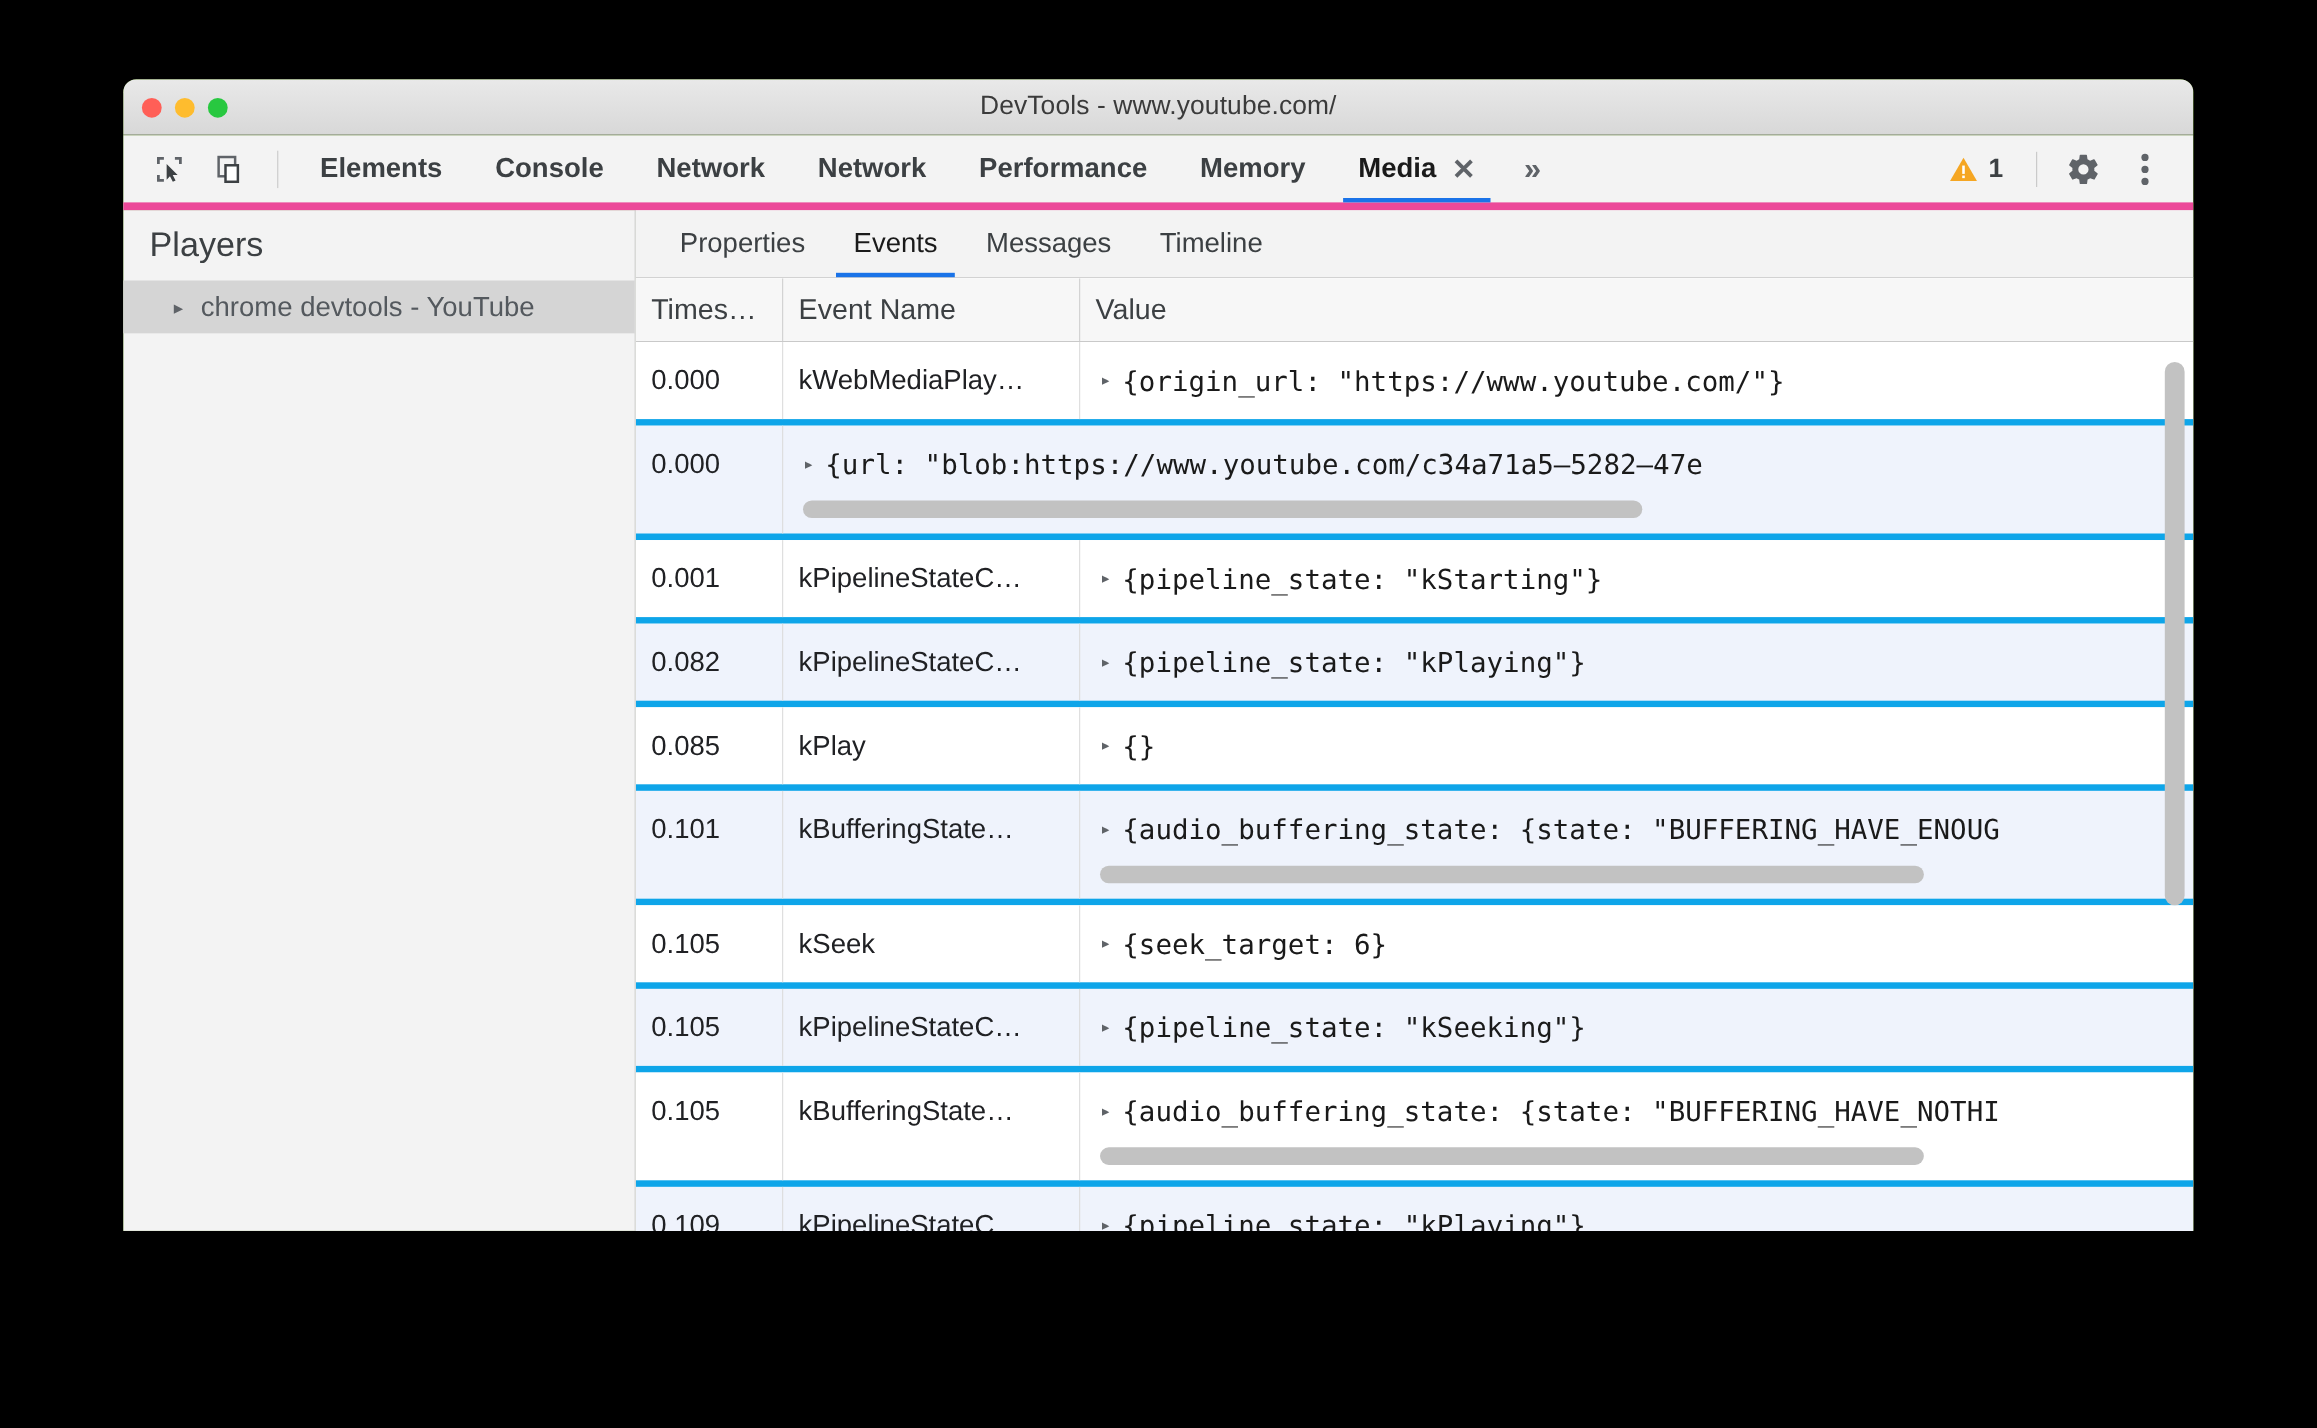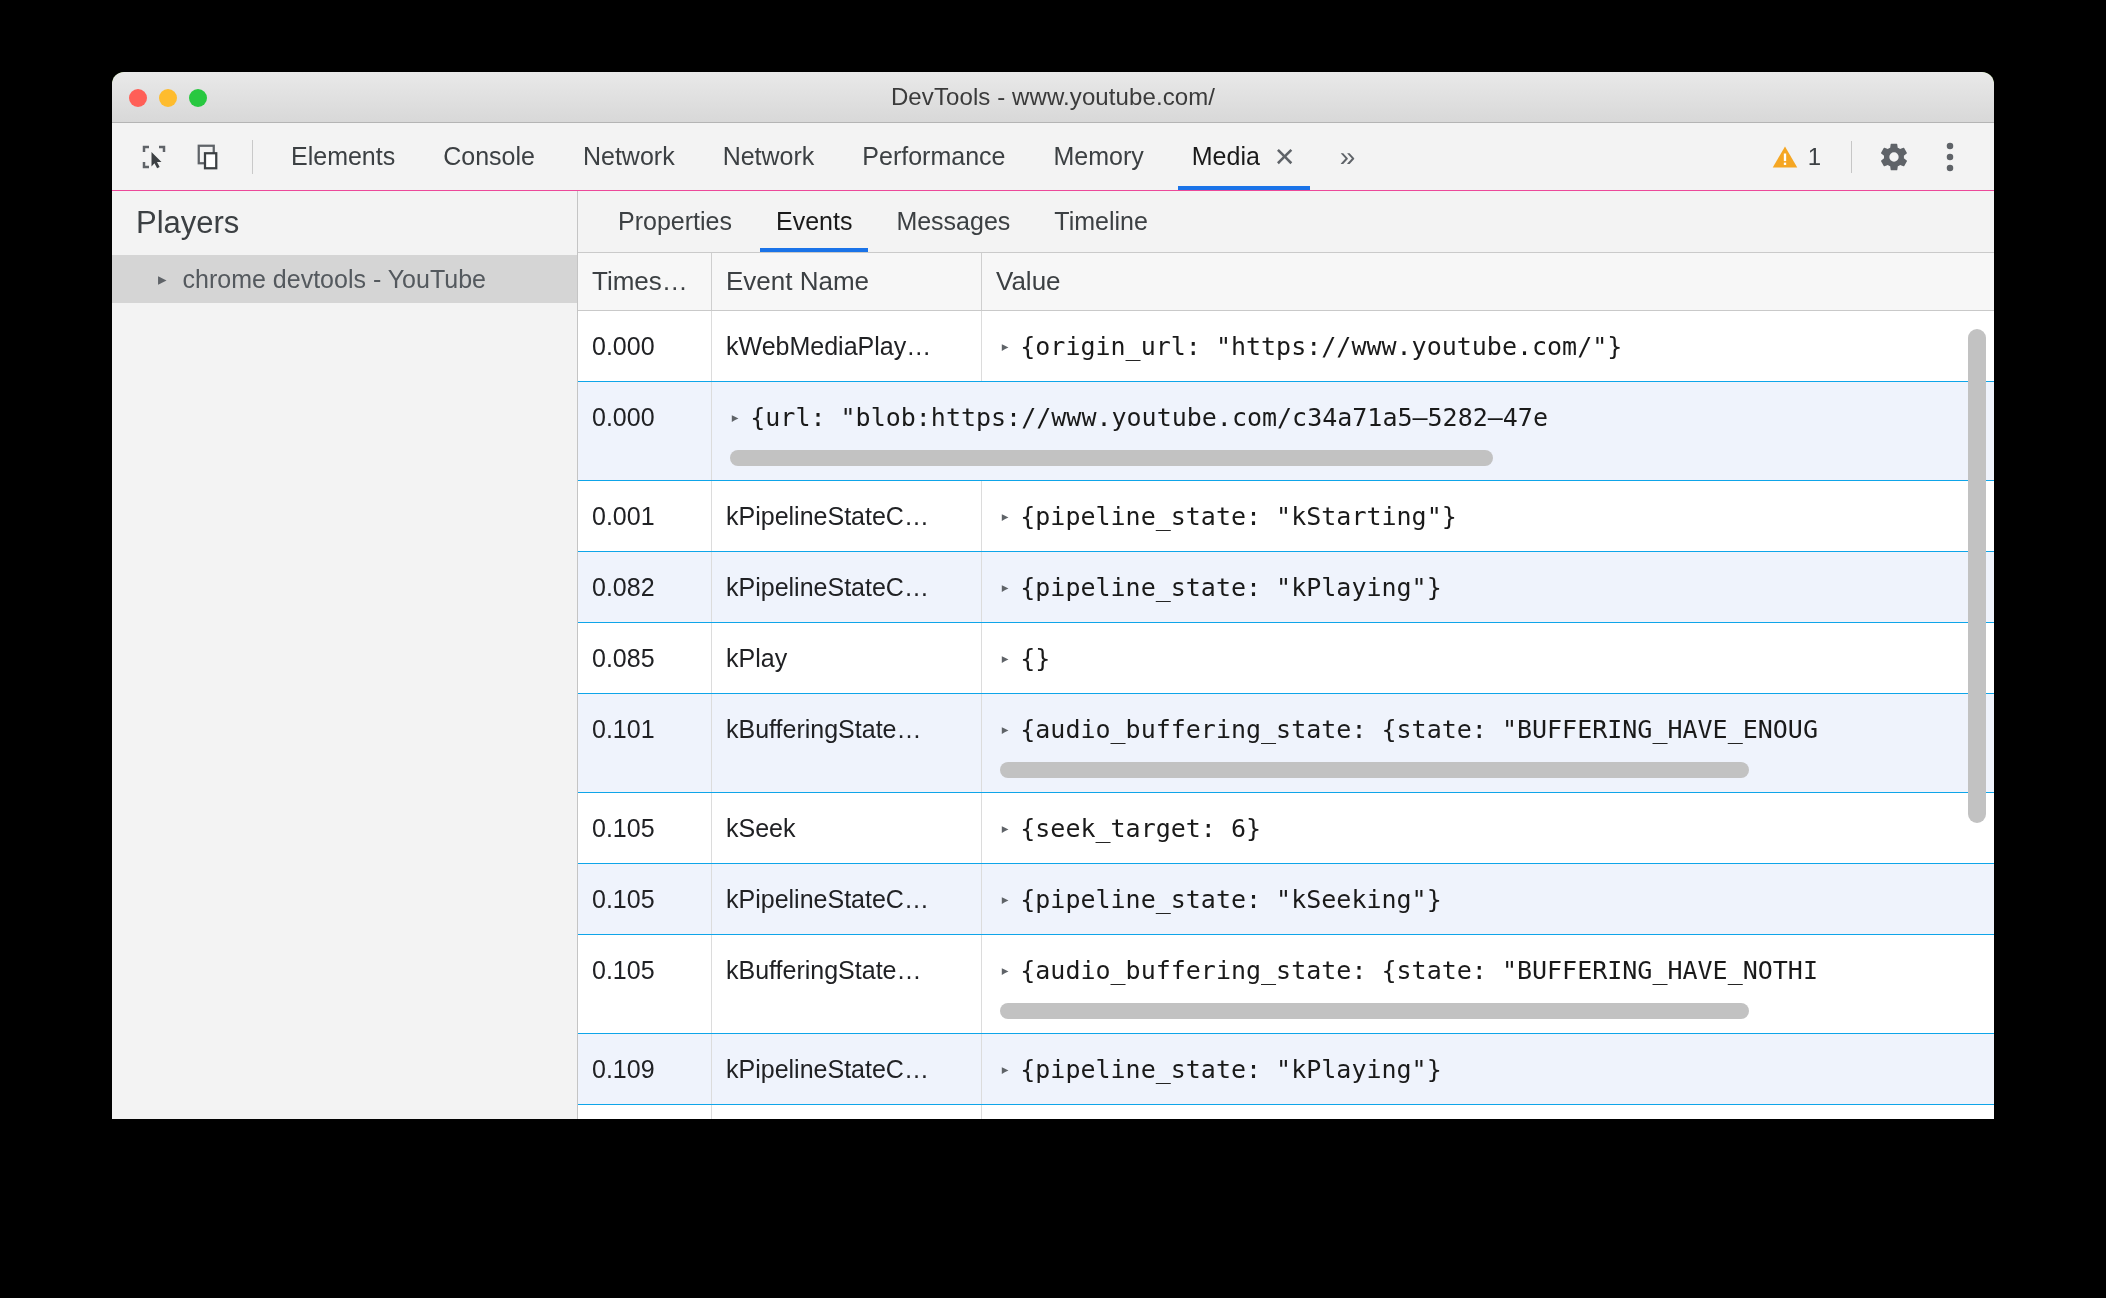--- a/index.html
+++ b/index.html
@@ -46,24 +46,25 @@
     font-size: 24px;
     color: #3b3b3b;
     letter-spacing: .1px;
   }
 
   
   #main-toolbar {
     flex: 0 0 68px;
     height: 68px;
     background: #f3f3f3;
-    border-bottom: 1px solid #ec4899;
+    border-bottom: 7px solid #ec4899;
     display: flex;
     align-items: stretch;
     position: relative;
+    font-weight: bold;
   }
   .tb-icon {
     width: 56px;
     display: flex; align-items: center; justify-content: center;
     cursor: pointer;
   }
   #tb-icons { display: flex; align-items: center; padding-left: 14px; }
   .tb-sep {
     width: 1px; background: #c9c9c9;
     margin: 16px 14px; height: 34px; align-self: center;
@@ -179,21 +180,21 @@
     cursor: pointer;
     white-space: nowrap; overflow: hidden;
   }
   .th.c-time  { flex: 0 0 134px; }
   .th.c-event { flex: 0 0 270px; }
   .th.c-value { flex: 1 1 auto; border-right: none; }
 
   #tbody { position: relative; }
   .row {
     display: flex;
-    border-bottom: 1px solid #0ea5e9;
+    border-bottom: 6px solid #0ea5e9;
     background: #ffffff;
   }
   .row.alt { background: #eff3fc; }
   .cell {
     padding-left: 14px;
     border-right: 1px solid #dcdcdc;
     overflow: hidden;
     display: flex; align-items: flex-start;
   }
   .cell.c-time  { flex: 0 0 134px; }

